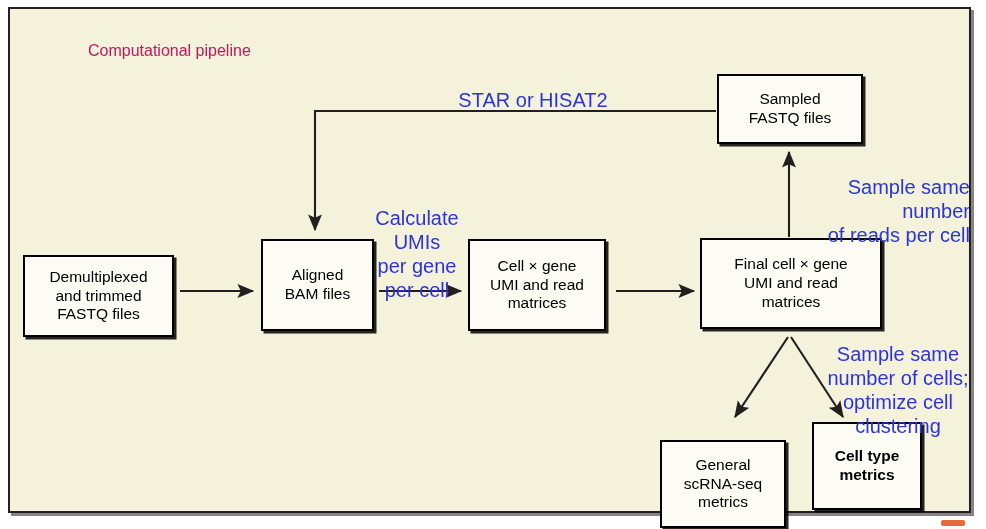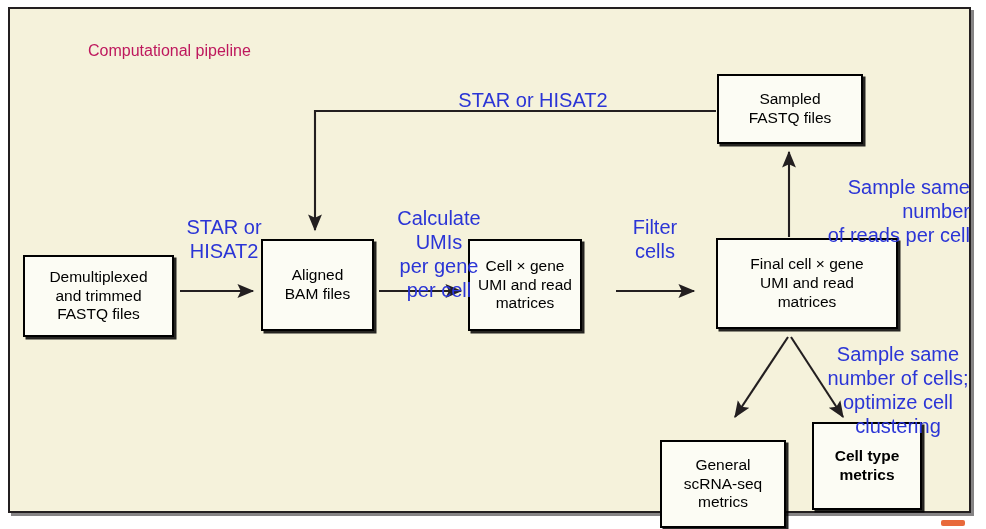--- a/index.html
+++ b/index.html
@@ -121,47 +121,43 @@
     </g>
   </svg>
 
   <div class="node" style="left:23px; top:255px; width:151px; height:82px;">Demultiplexed
 and trimmed
 FASTQ files</div>
 
   <div class="node" style="left:261px; top:239px; width:113px; height:92px;">Aligned
 BAM files</div>
 
-  <div class="node" style="left:468px; top:239px; width:114px; height:92px;text-align:center;">Cell × gene
+  <div class="node" style="left:468px; top:239px; width:138px; height:92px;text-align:center;">Cell × gene
 UMI and read
 matrices</div>
 
-  <div class="node" style="left:700px; top:238px; width:182px; height:91px;margin-left:16px;">Final cell × gene
+  <div class="node" style="left:700px; top:238px; width:182px; height:91px;">Final cell × gene
 UMI and read
 matrices</div>
 
   <div class="node" style="left:717px; top:74px; width:146px; height:70px;">Sampled
 FASTQ files</div>
 
   <div class="node" style="left:660px; top:440px; width:126px; height:88px;">General
 scRNA-seq
 metrics</div>
 
   <div class="node" style="left:812px; top:422px; width:110px; height:88px;font-weight:bold;">Cell type
 metrics</div>
 
-  <div class="label" style="left:176px; top:215px; width:96px;">STAR or
-HISAT2</div>
 
-  <div class="label" style="left:379px; top:206px; width:120px;">Calculate UMIs
+  <div class="label" style="left:357px; top:206px; width:120px;">Calculate UMIs
 per gene
 per cell</div>
 
-  <div class="label" style="left:612px; top:215px; width:86px;">Filter
-cells</div>
 
   <div class="label" style="left:443px; top:88px; width:180px;">STAR or HISAT2</div>
 
   <div class="label" style="left:826px; top:342px; width:144px;">Sample same
 number of cells;
 optimize cell
 clustering</div>
 
   <div class="label right-al" style="left:800px; top:175px; width:170px;">Sample same number
 of reads per cell</div>

